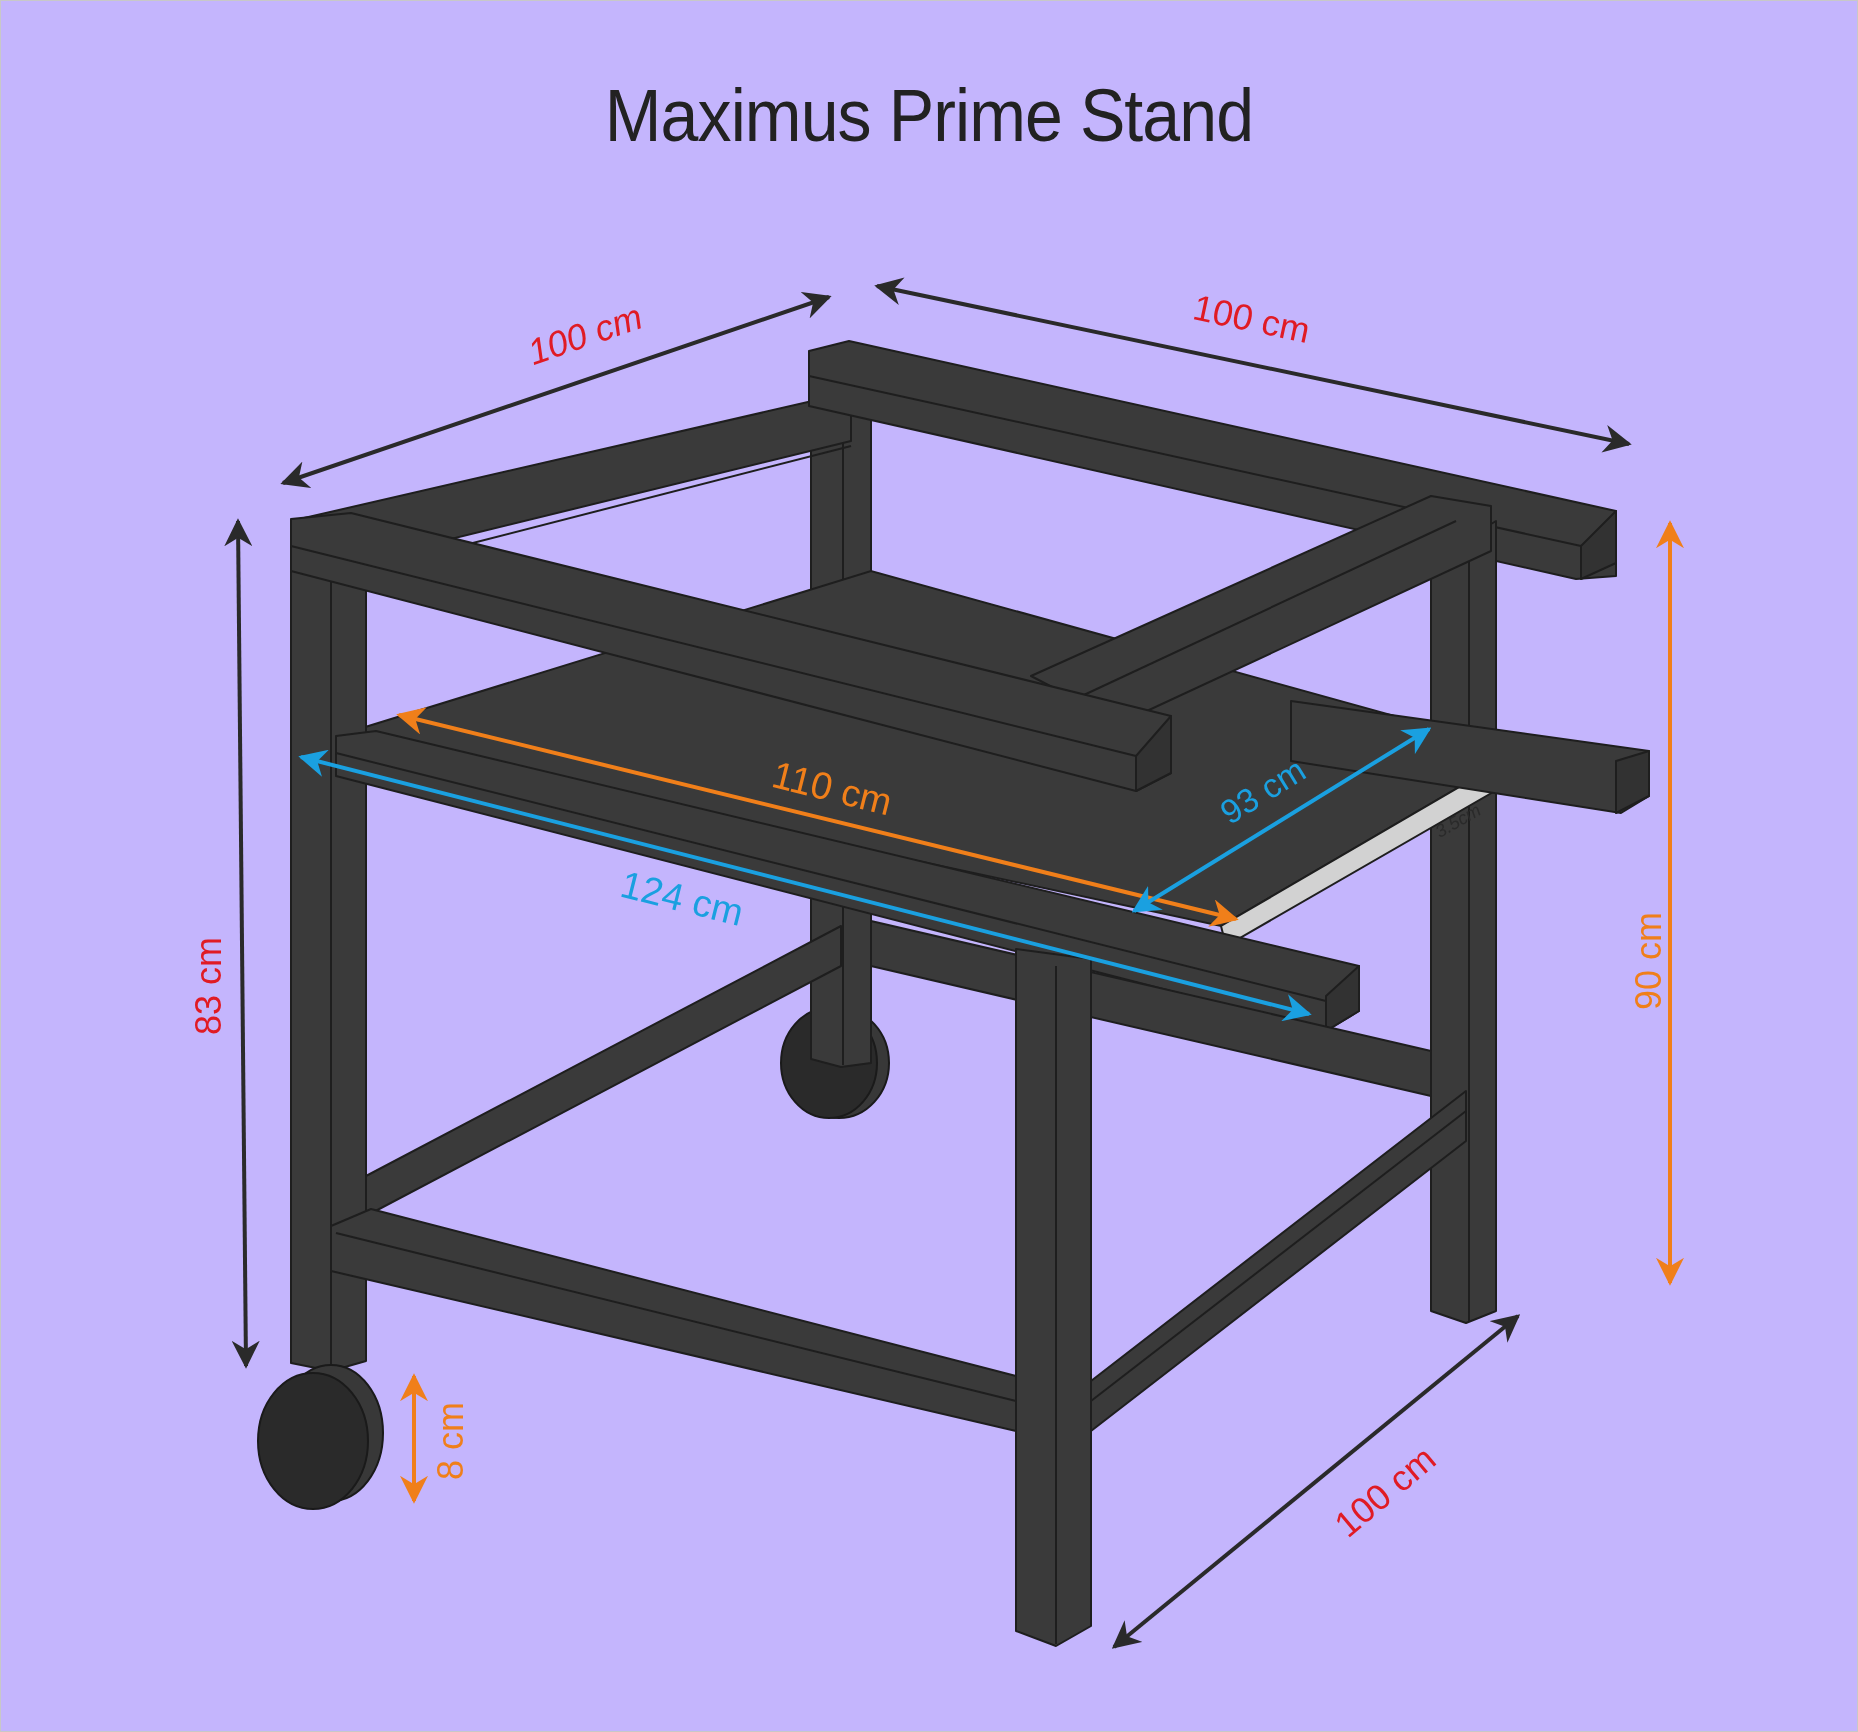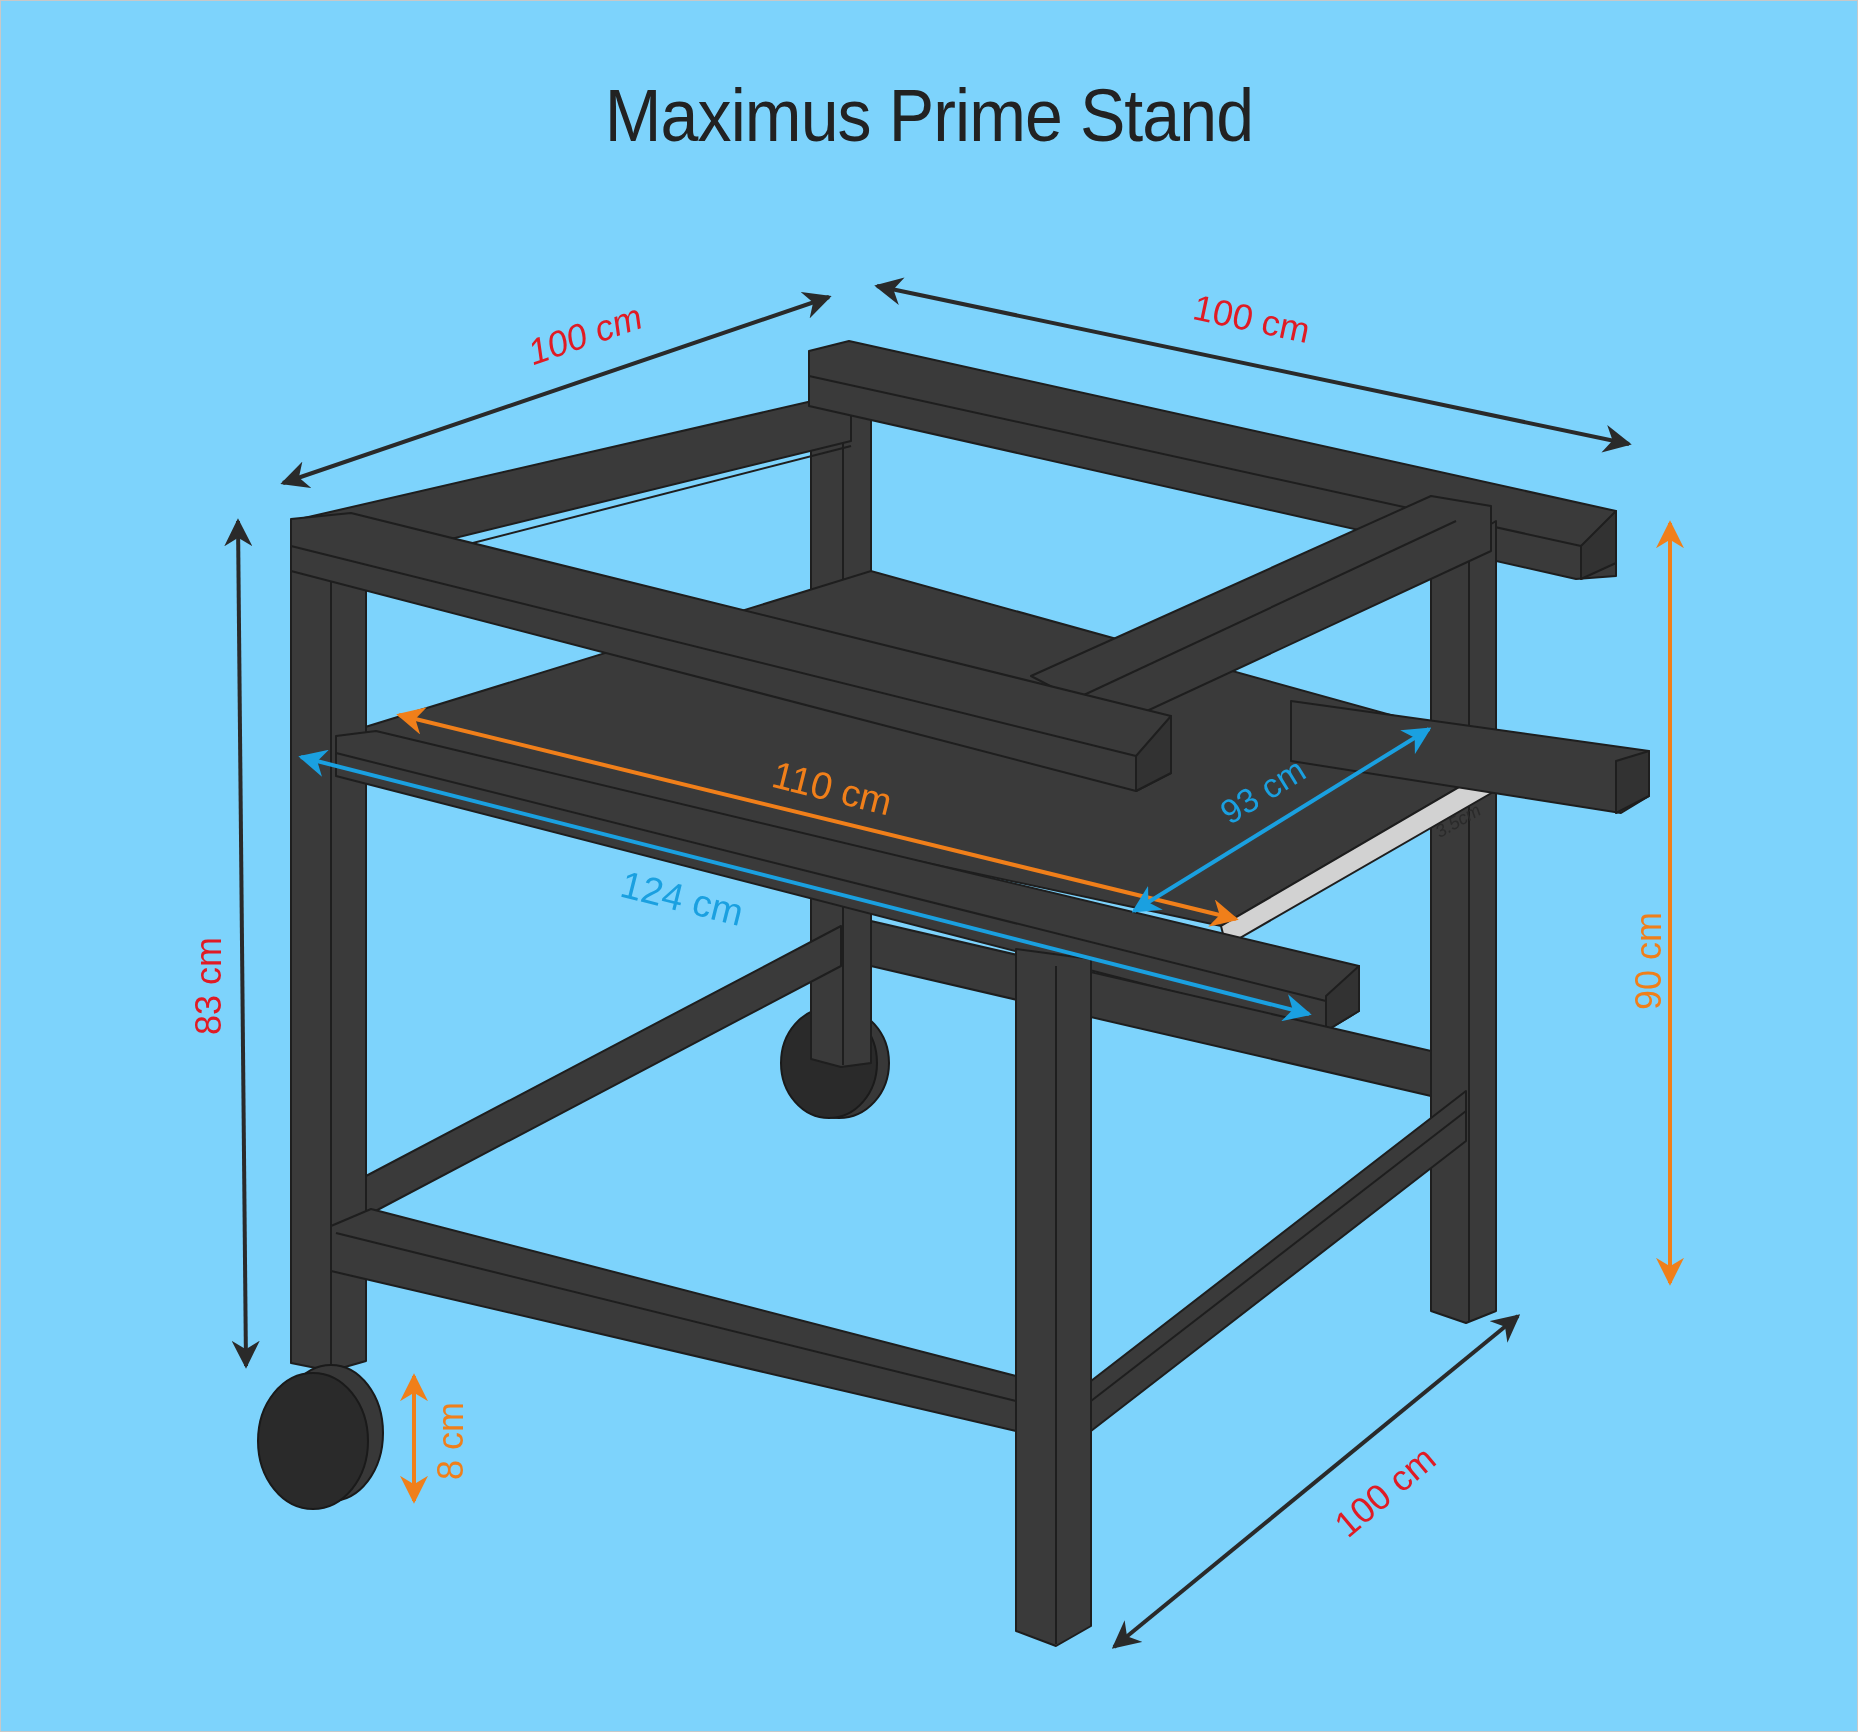--- a/index.html
+++ b/index.html
@@ -1,21 +1,21 @@
 <!DOCTYPE html>
 <html><head>
   <meta charset="utf-8">
   <style>
     html, body { margin: 0; padding: 0; background: #ffffff; }
     body { width: 1858px; height: 1732px; overflow: hidden; }
     .canvas {
       position: relative;
       width: 1856px; height: 1730px;
       border: 1px solid #c8c8c8;
-      background: #7dd3fc;
+      background: #c4b5fd;
     }
     .title {
       position: absolute;
       left: 0; right: 0; top: 72px;
       text-align: center;
       font-family: "Liberation Sans", sans-serif;
       font-size: 74px;
       color: #222222;
       letter-spacing: -1px;
       transform: scaleX(0.92);

